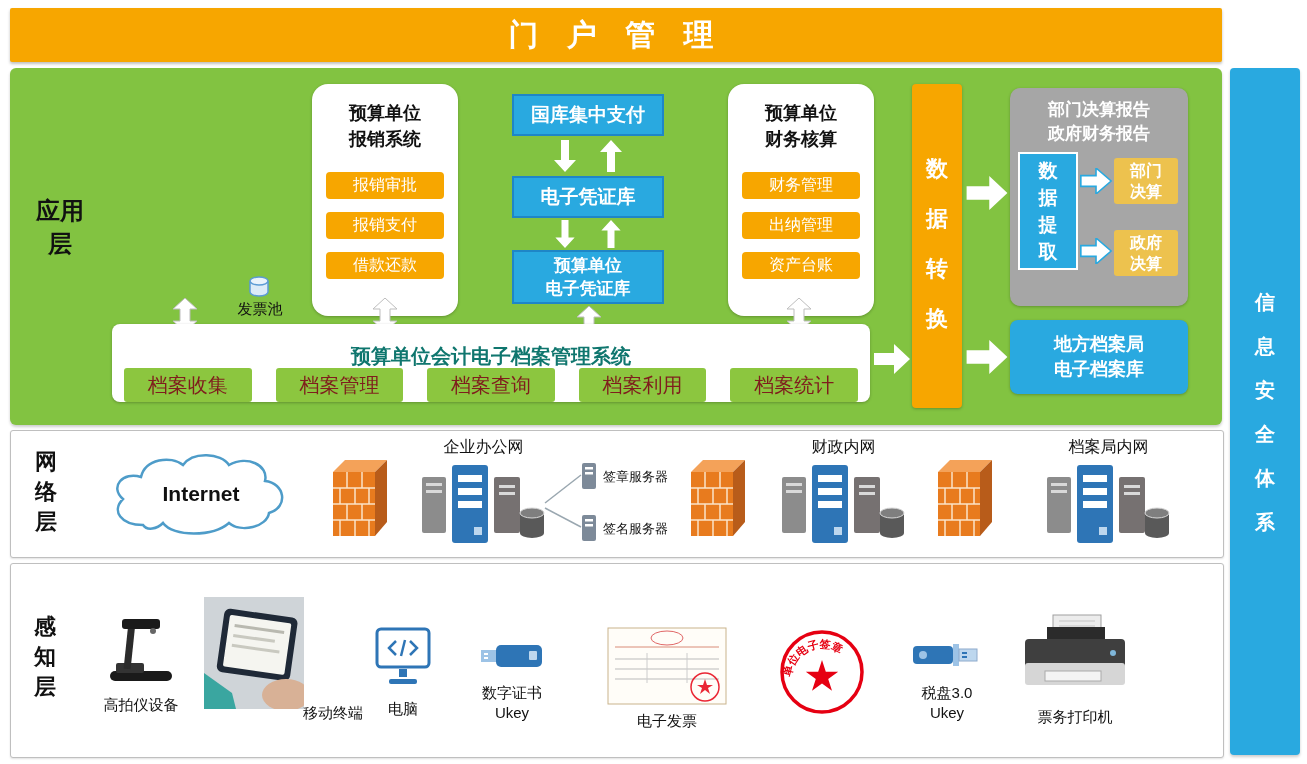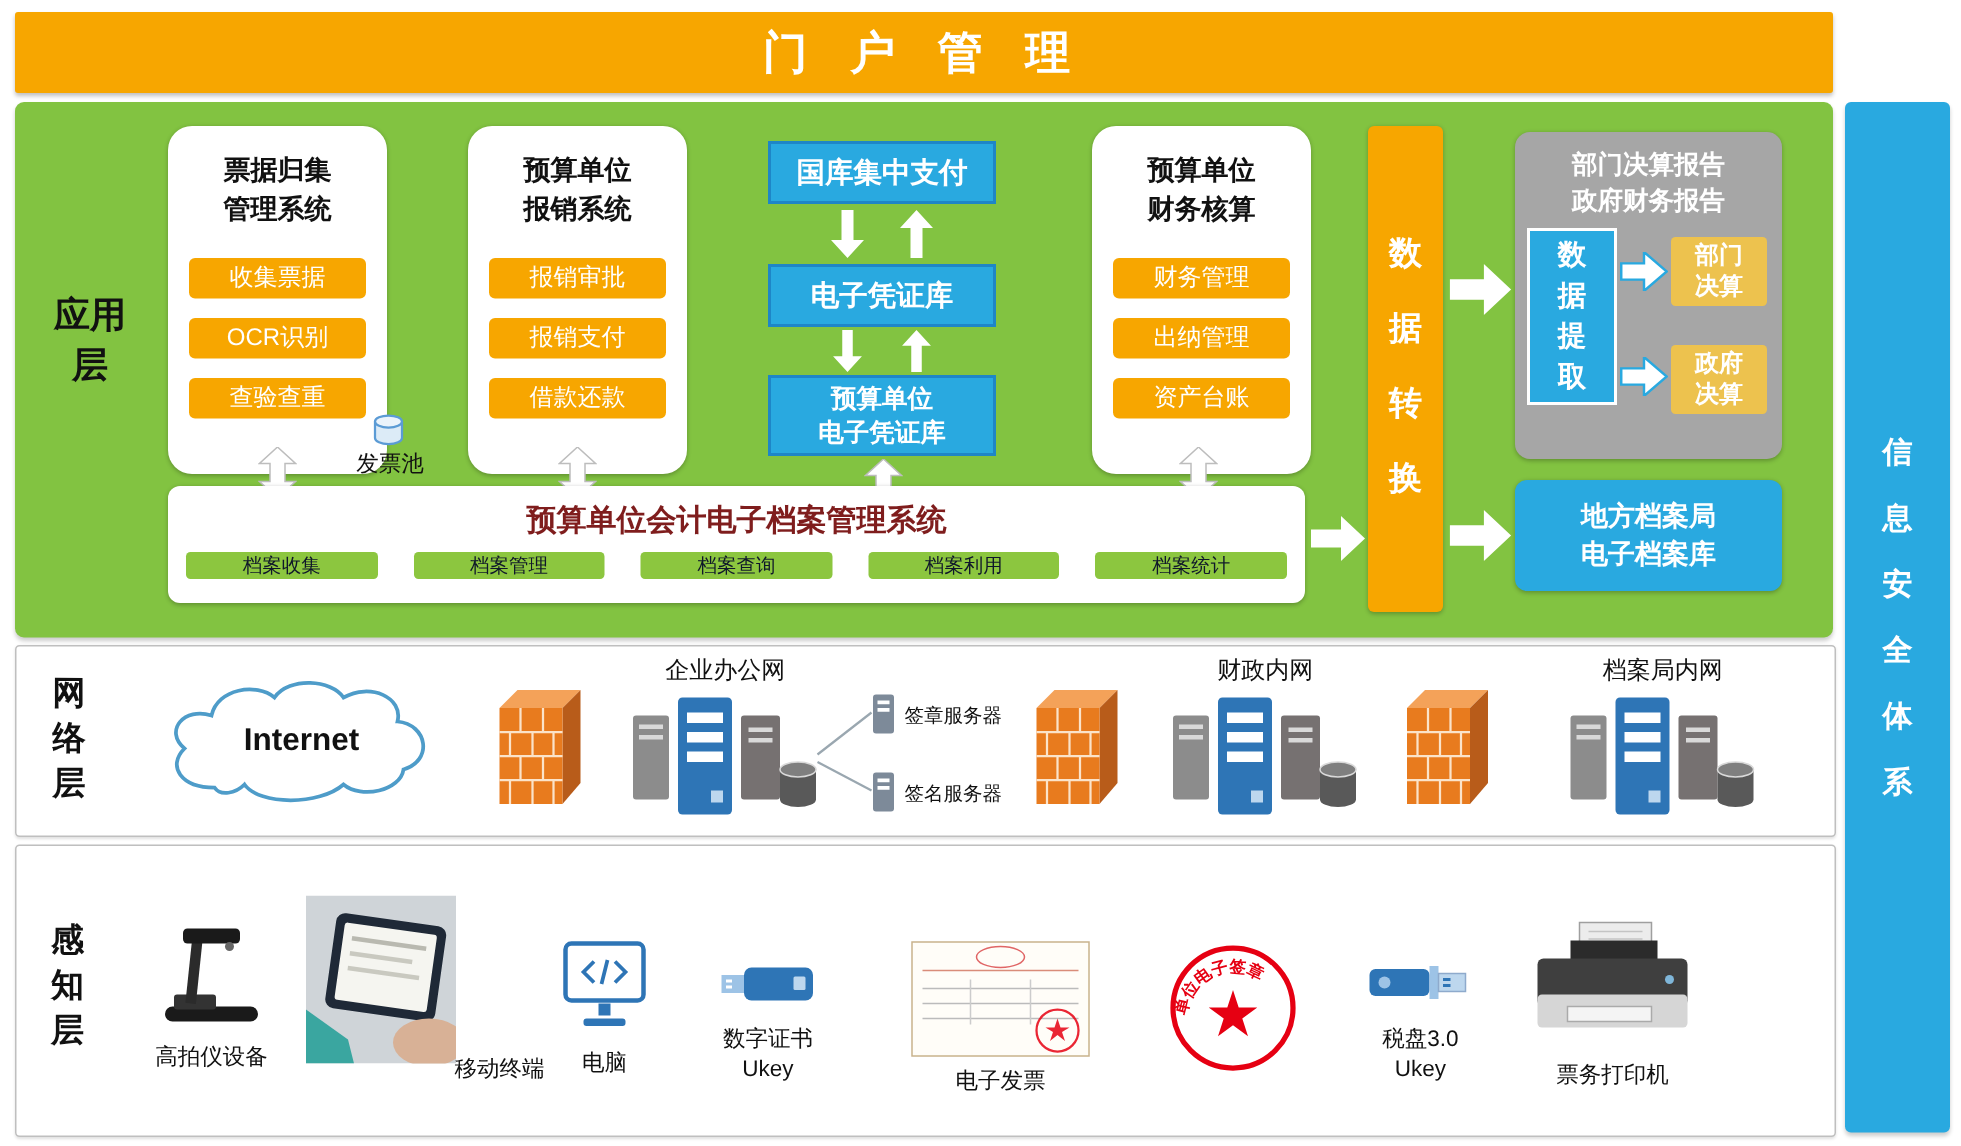--- a/index.html
+++ b/index.html
@@ -19,23 +19,23 @@
 
   .white-card{background:#fff;border-radius:16px;box-shadow:0 1px 3px rgba(0,0,0,.25);}
   .card-title{font-weight:bold;font-size:18px;line-height:26px;color:#111;text-align:center;padding-top:16px;}
   .chip{background:#F7A600;color:#fff;font-size:16px;border-radius:4px;height:27px;display:flex;align-items:center;justify-content:center;}
   .chip-col{position:absolute;left:14px;top:88px;width:118px;display:flex;flex-direction:column;gap:13px;}
 
   .blue-box{background:#29A9E0;border:2px solid #1E86C7;color:#fff;font-weight:bold;box-sizing:border-box;}
   .gray-box{background:#A6A6A6;border-radius:10px;box-shadow:0 1px 3px rgba(0,0,0,.25);}
   .gray-title{color:#fff;font-weight:bold;font-size:17px;line-height:24px;text-align:center;padding-top:10px;}
   .yellow-box{background:#EDC24E;border-radius:3px;color:#fff;font-weight:bold;font-size:16px;line-height:21px;}
-  .green-chip{background:#8CC63F;color:#0f172a;font-size:13px;border-radius:3px;height:18px;flex:1;display:flex;align-items:center;justify-content:center;}
-
-  .bar-title{font-weight:bold;font-size:20px;color:#7f1d1d;text-align:center;padding-top:9px;}
+  .green-chip{background:#8CC63F;color:#7f1d1d;font-size:20px;border-radius:3px;height:34px;flex:1;display:flex;align-items:center;justify-content:center;}
+
+  .bar-title{font-weight:bold;font-size:20px;color:#0f766e;text-align:center;padding-top:19px;}
 
   .outline-box{background:#fff;border:1px solid #BFBFBF;border-radius:3px;box-shadow:0 1px 2px rgba(0,0,0,.12);}
   .net-label{font-weight:bold;font-size:22px;line-height:30px;color:#111;}
   .group-label{font-size:16px;color:#111;text-align:center;}
   .small-label{font-size:13px;color:#111;}
   .dev-label{font-size:15px;color:#111;text-align:center;line-height:20px;}
 </style>
 </head>
 <body>
 
@@ -47,29 +47,20 @@
 
   <div class="abs security-bar center" style="left:1230px;top:68px;width:70px;height:687px;">
     <div class="stack" style="width:30px;font-size:20px;font-weight:bold;color:#fff;line-height:44px;">信息安全体系</div>
   </div>
 
   <div class="abs green-bg" style="left:10px;top:68px;width:1212px;height:357px;">
 
     <div class="abs layer-label pre" style="left:16px;top:126px;width:68px;">应用
 层</div>
 
-    <div class="abs white-card" style="left:102px;top:16px;width:146px;height:232px;">
-      <div class="card-title pre">票据归集
-管理系统</div>
-      <div class="chip-col">
-        <div class="chip">收集票据</div>
-        <div class="chip">OCR识别</div>
-        <div class="chip">查验查重</div>
-      </div>
-    </div>
 
     <svg class="abs" style="left:236px;top:206px;" width="26" height="26" viewBox="0 0 26 26">
       <path d="M4,7 v11 a9,4 0 0 0 18,0 v-11" fill="#DCEBF7" stroke="#5B9BD5" stroke-width="1.5"></path>
       <ellipse cx="13" cy="7" rx="9" ry="4" fill="#EAF3FB" stroke="#5B9BD5" stroke-width="1.5"></ellipse>
     </svg>
     <div class="abs" style="left:218px;top:232px;width:64px;font-size:15px;color:#111;text-align:center;">发票池</div>
 
     <div class="abs white-card" style="left:302px;top:16px;width:146px;height:232px;">
       <div class="card-title pre">预算单位
 报销系统</div>

